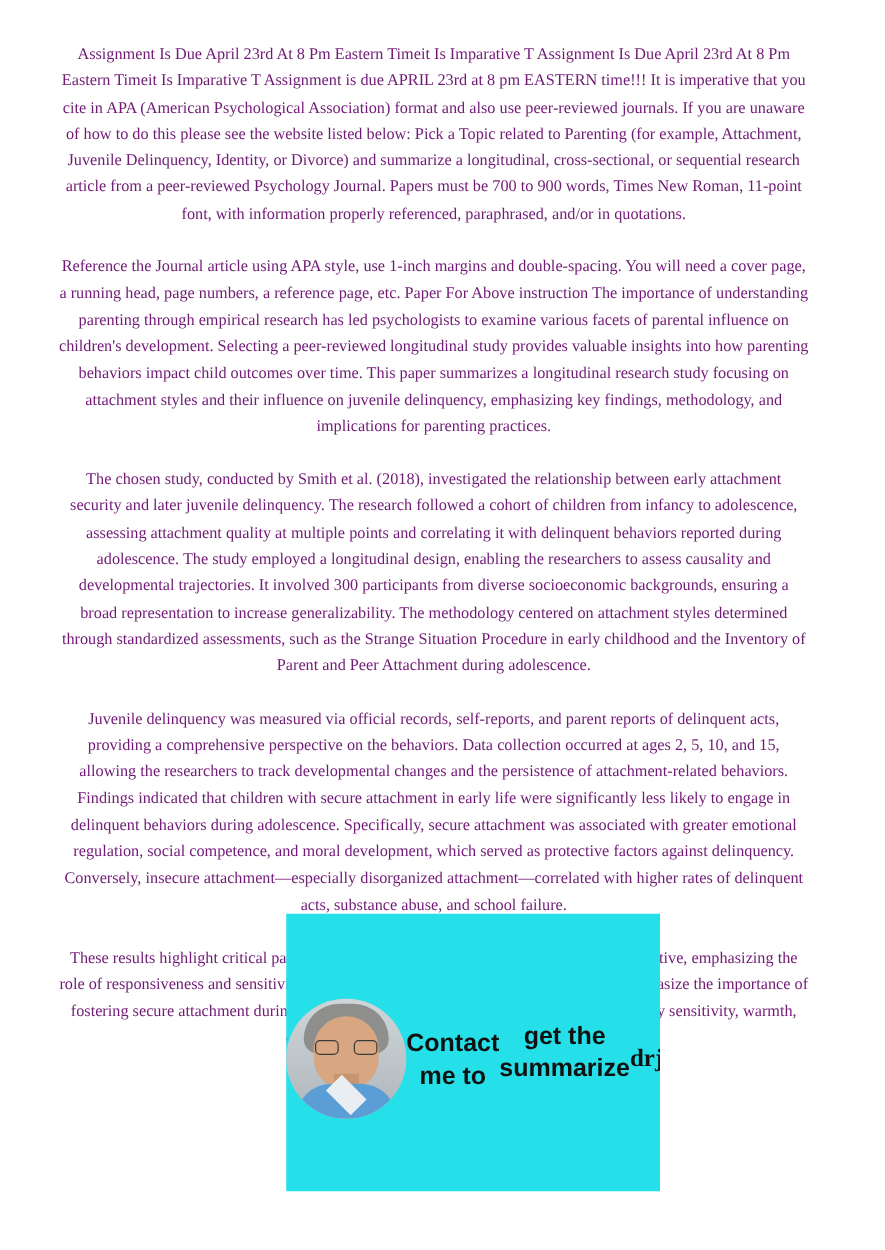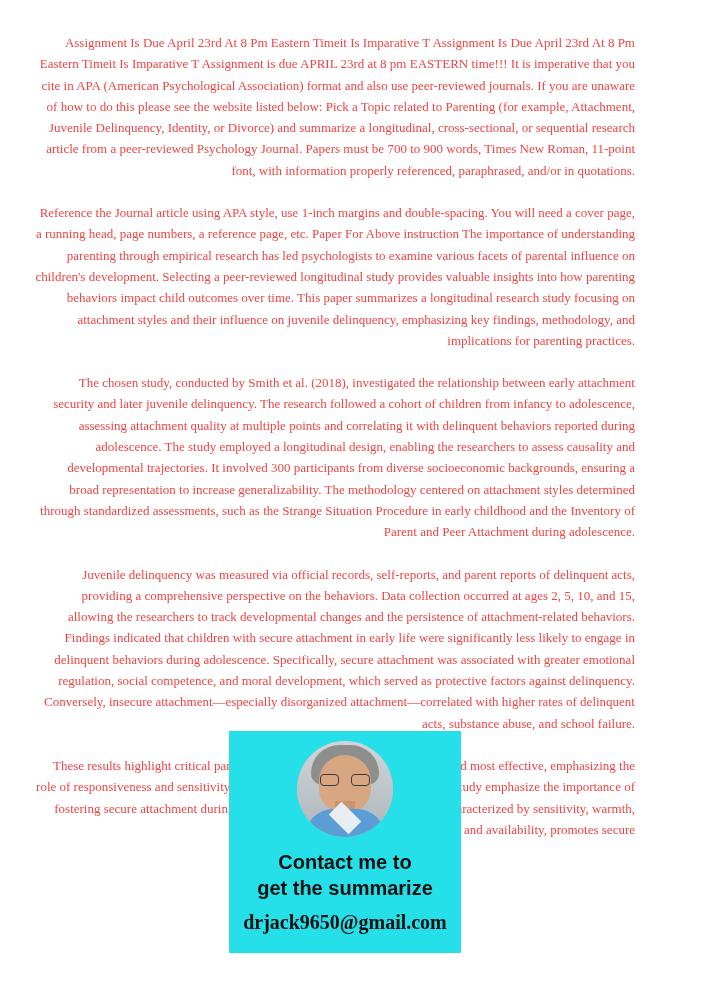--- a/index.html
+++ b/index.html
@@ -16,45 +16,44 @@
   }
   .page {
     position: absolute;
     left: 0; top: 0;
     width: 708px;
     height: 1000px;
     background: #ffffff;
   }
   .doc-body {
     position: absolute;
-    left: 35px;
+    left: 47px;
     top: 32px;
     width: 600px;
     font-size: 13.0px;
     line-height: 21.3px;
-    color: #ef4444;
-    text-align: right;
+    color: #701a75;
+    text-align: center;
   }
   .para {
     margin: 0 0 21px 0;
     font-family: "Liberation Serif", serif;
   }
   .para:last-child { margin-bottom: 0; }
 
   
   .overlay-card {
     position: absolute;
     left: 229px;
     top: 731px;
-    width: 232px;
+    width: 299px;
     height: 222px;
     background: #25e0e8;
     box-shadow: none;
     display: flex;
-    flex-direction: column;
     align-items: center;
     overflow: hidden;
   }
   .avatar {
     margin-top: 10px;
     width: 96px;
     height: 96px;
     border-radius: 50%;
     overflow: hidden;
     background: #b9bfc4;

